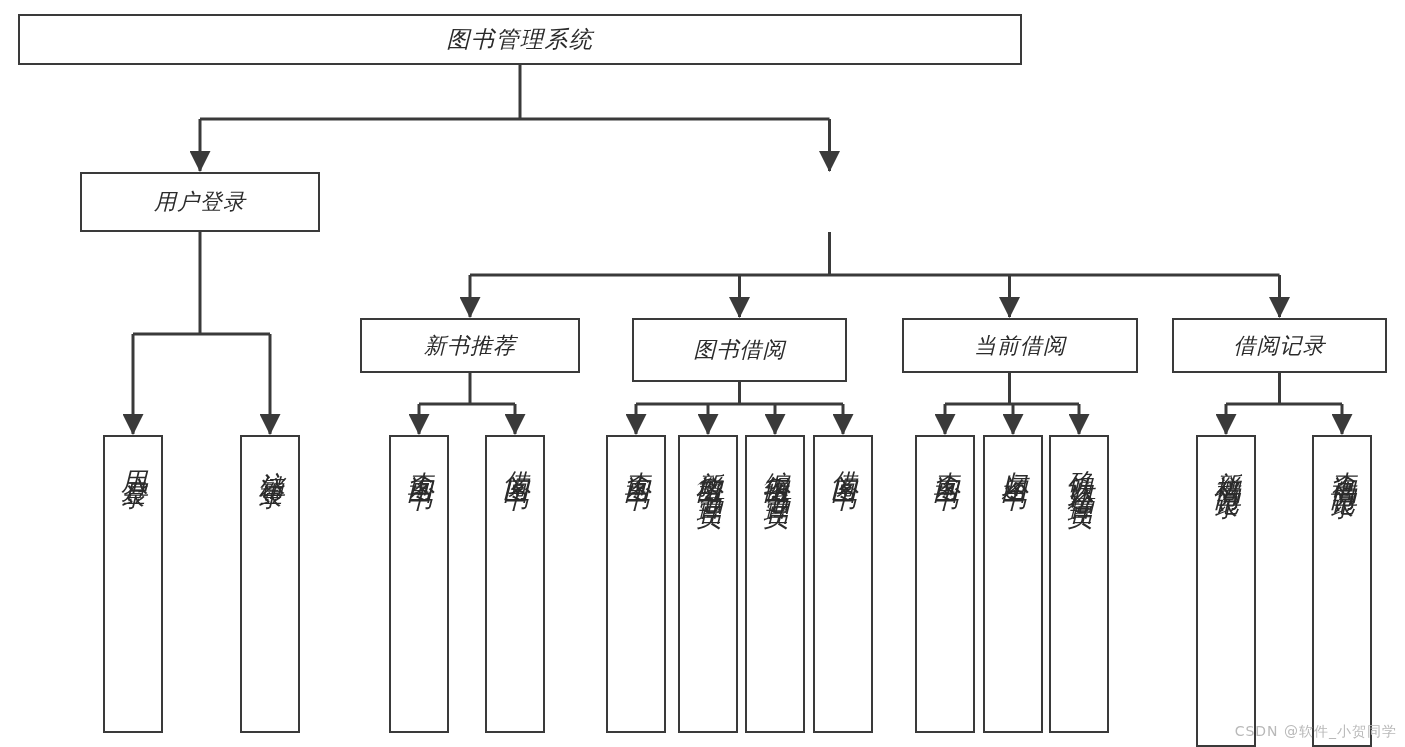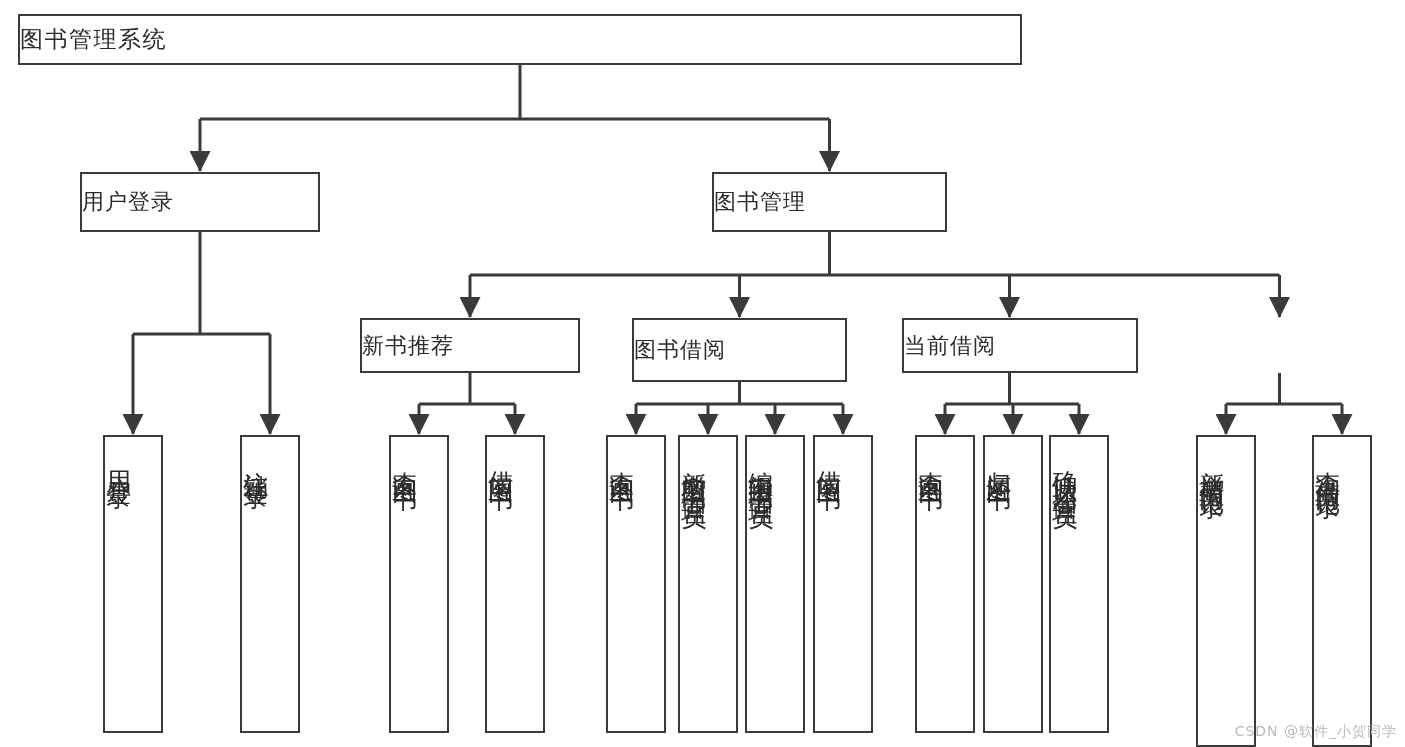--- a/index.html
+++ b/index.html
@@ -13,23 +13,24 @@
   #canvas{position:relative;width:1405px;height:747px;}
   svg#wires{position:absolute;left:0;top:0;width:1405px;height:747px;}
 
   .node{
     position:absolute;
     box-sizing:border-box;
     background:#ffffff;
     border:2.5px solid #3a3a3a;
     display:flex;
     align-items:center;
-    justify-content:flex-start;
+    justify-content:center;
     color:#2b2b2b;
     z-index:2;
+    font-style:italic;
   }
   .node .lbl{
     display:block;
     text-align:center;
     line-height:1.18;
     white-space:nowrap;
   }
   
   .h-node .lbl{font-size:22px;letter-spacing:1px;}
   #n-root .lbl{font-size:23px;letter-spacing:1.5px;}
@@ -104,32 +105,32 @@
       </g>
   </svg>
 
   <div class="node h-node" id="n-root" style="left: 18px; top: 14px; width: 1004px; height: 51px;">
     <span class="lbl">图书管理系统</span>
   </div>
 
   <div class="node h-node" style="left: 80px; top: 172px; width: 240px; height: 60px;">
     <span class="lbl">用户登录</span>
   </div>
-  <div class="node h-node" style="left: 712px; top: 172px; width: 235px; height: 60px;">
-    <span class="lbl">图书管理</span>
-  </div>
 
   <div class="node h-node" style="left: 360px; top: 318px; width: 220px; height: 55px;">
     <span class="lbl">新书推荐</span>
   </div>
   <div class="node h-node" style="left: 632px; top: 318px; width: 215px; height: 64px;">
     <span class="lbl">图书借阅</span>
   </div>
   <div class="node h-node" style="left: 902px; top: 318px; width: 236px; height: 55px;">
     <span class="lbl">当前借阅</span>
+  </div>
+  <div class="node h-node" style="left: 1172px; top: 318px; width: 215px; height: 55px;">
+    <span class="lbl">借阅记录</span>
   </div>
 
   <div class="node v-node" style="left: 103px; top: 435px; width: 60px; height: 298px;">
     <span class="lbl">用户登录</span>
   </div>
   <div class="node v-node" style="left: 240px; top: 435px; width: 60px; height: 298px;">
     <span class="lbl">注销登录</span>
   </div>
 
   <div class="node v-node" style="left: 389px; top: 435px; width: 60px; height: 298px;">

